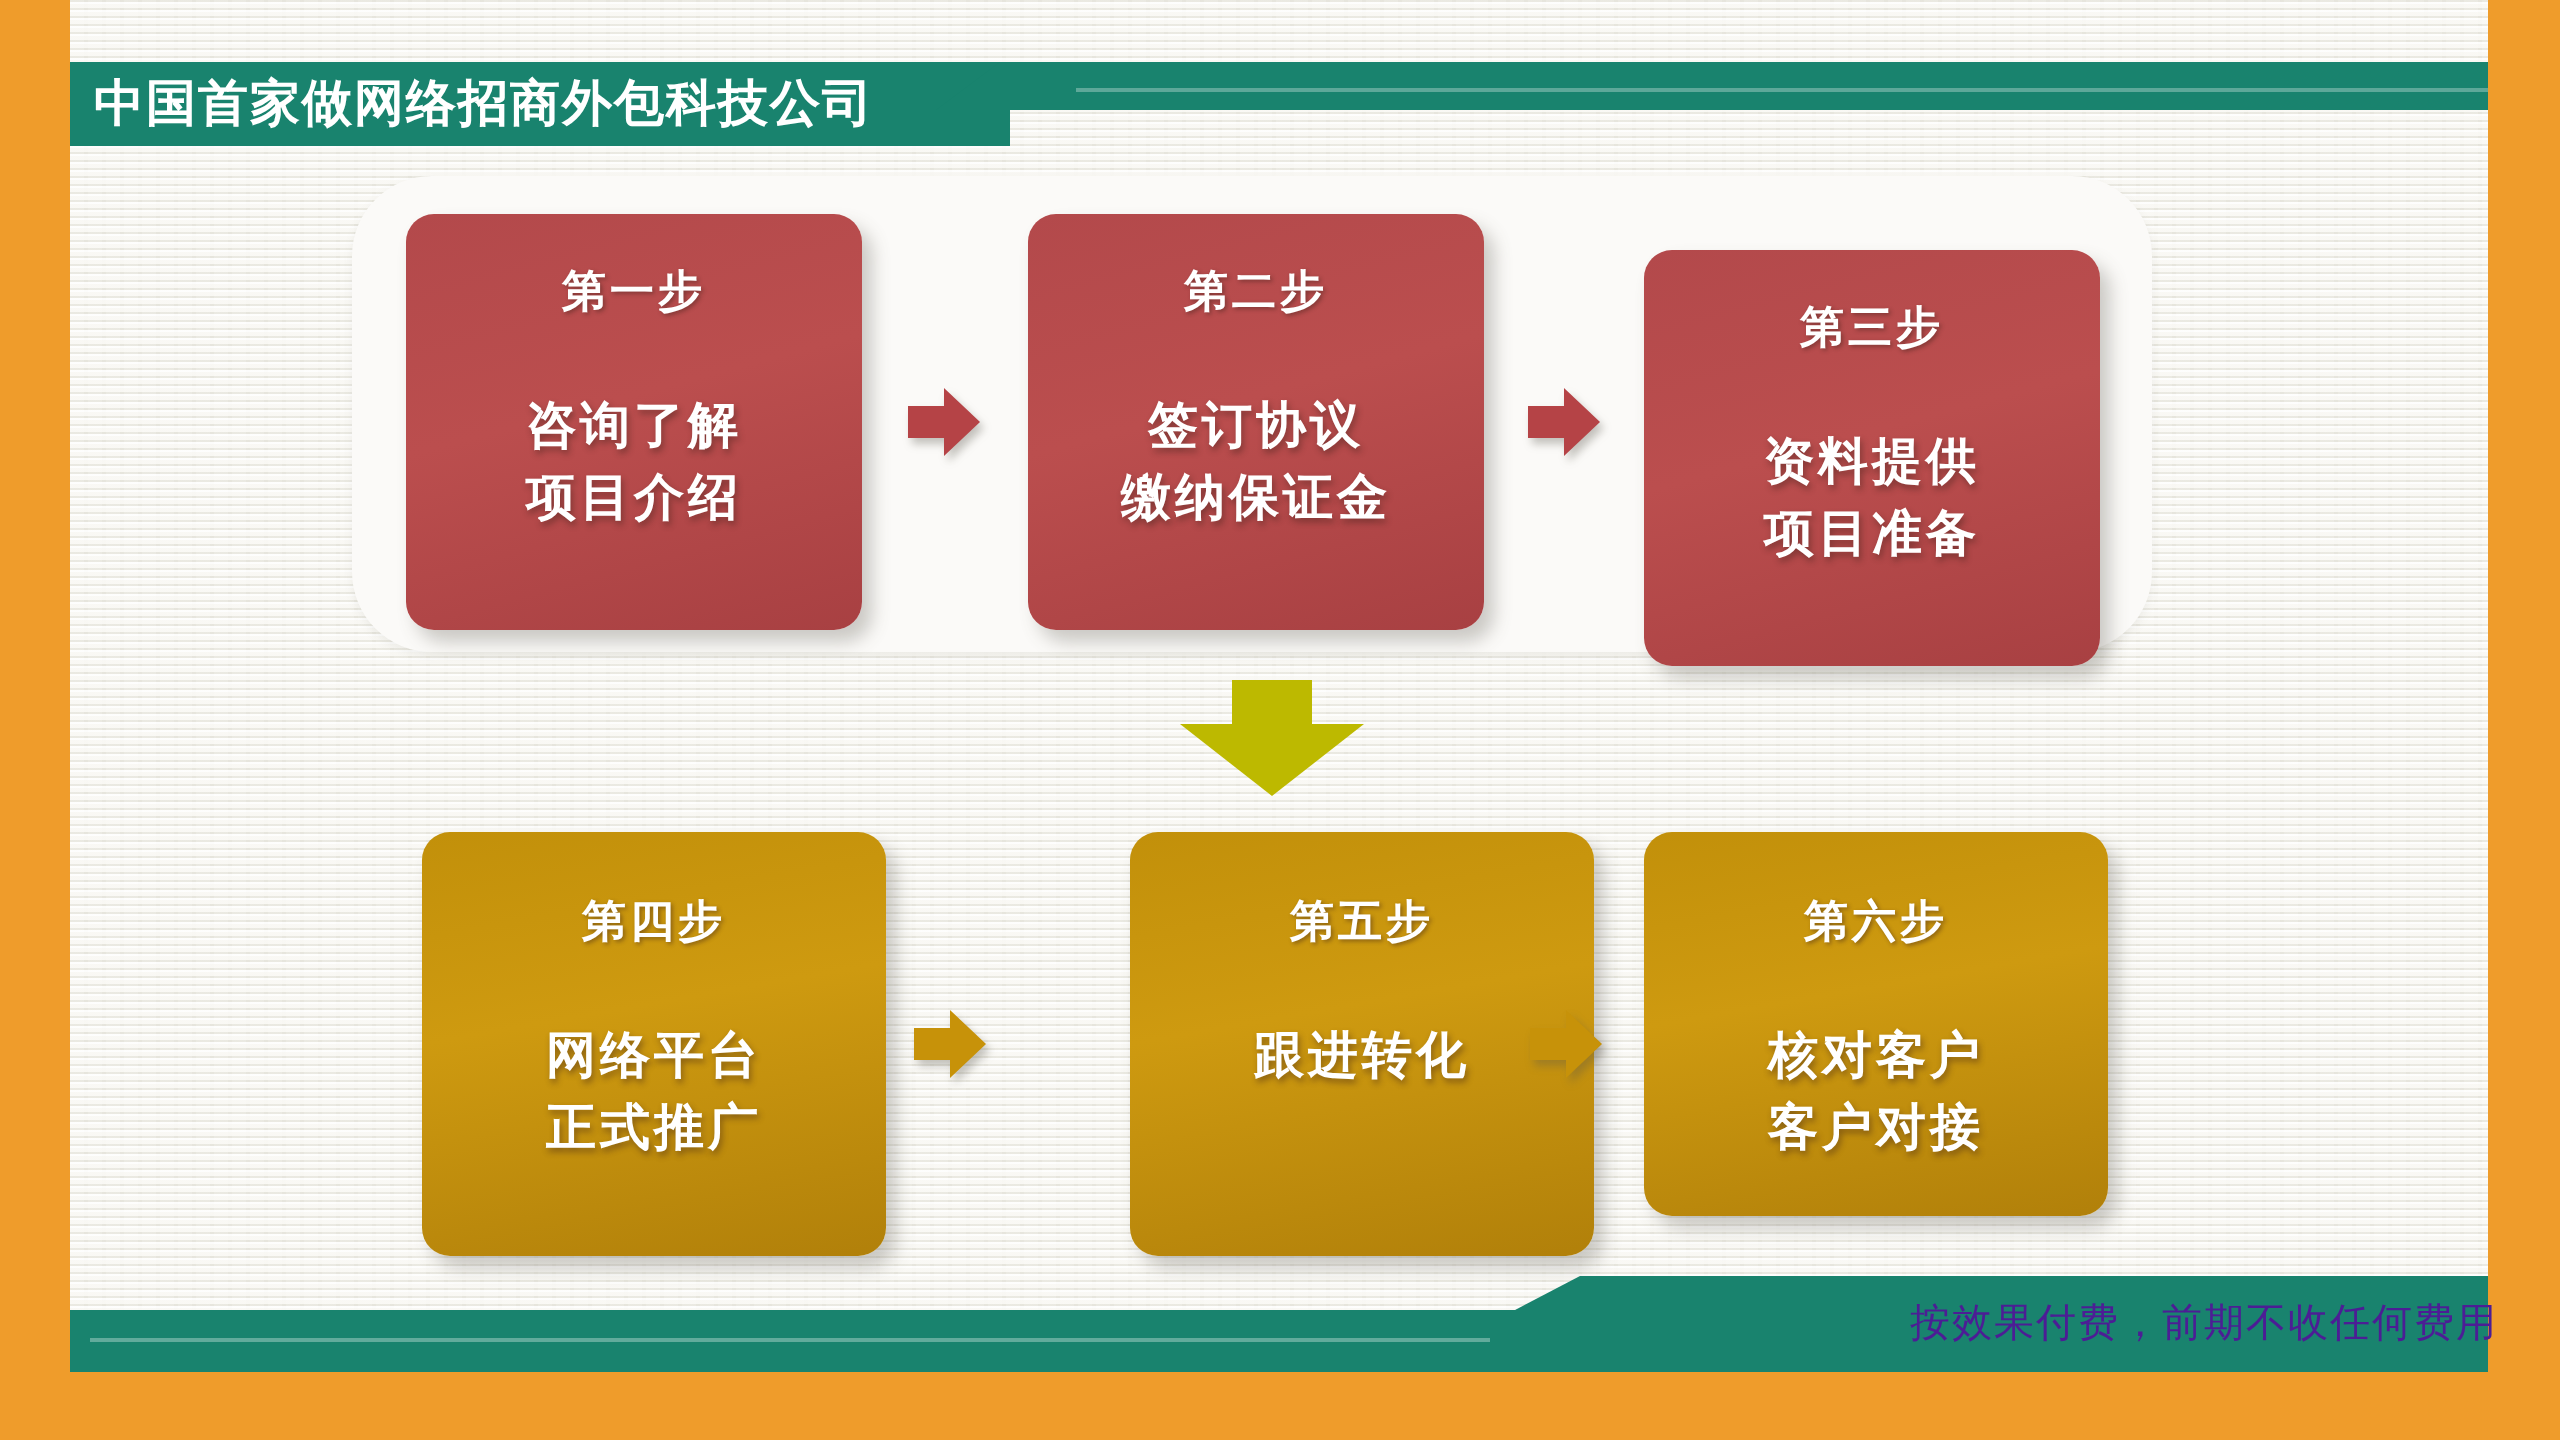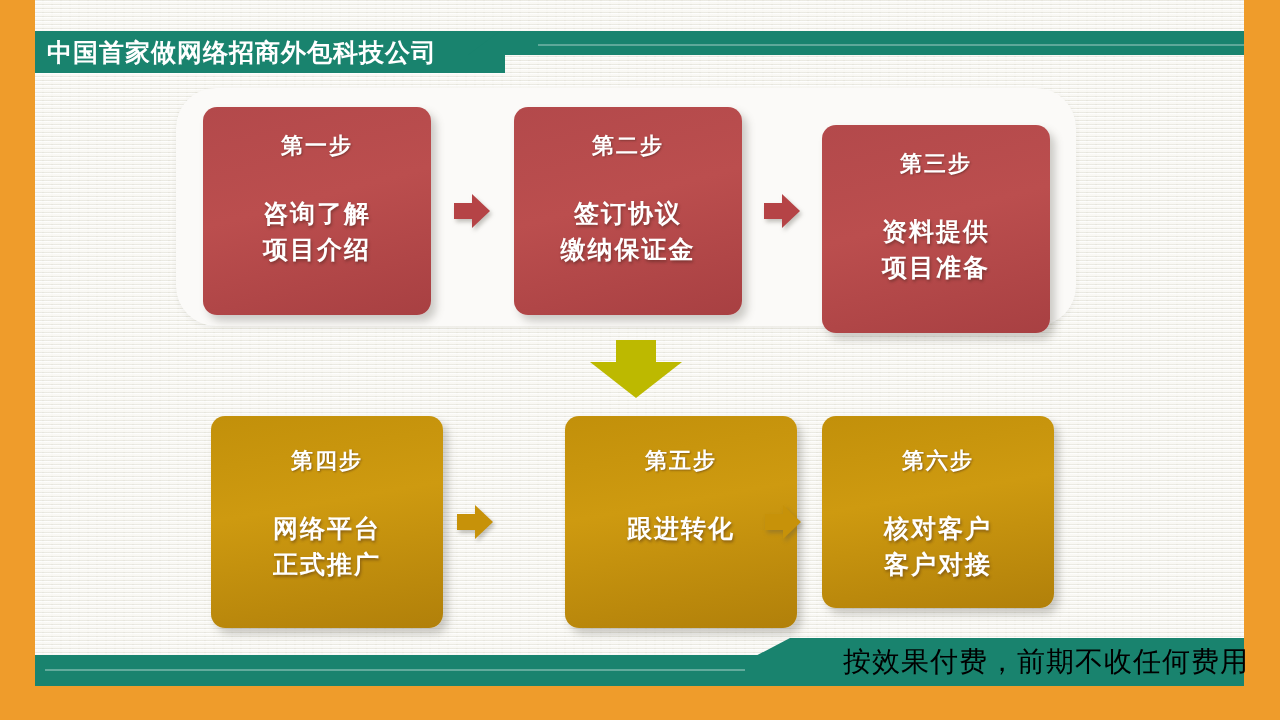--- a/index.html
+++ b/index.html
@@ -109,22 +109,22 @@
     width: 700px;
     height: 2px;
     background: rgba(255,255,255,0.32);
   }
   .footer-text {
     position: absolute;
     right: 48px;
     top: 644px;
     height: 36px;
     line-height: 36px;
-    color: #000000;
-    font-size: 28px;
+    color: #4c1d95;
+    font-size: 20px;
     font-weight: normal;
     letter-spacing: 1px;
     white-space: nowrap;
   }
 
   
   .row1-card {
     position: absolute;
     left: 176px;
     top: 88px;

